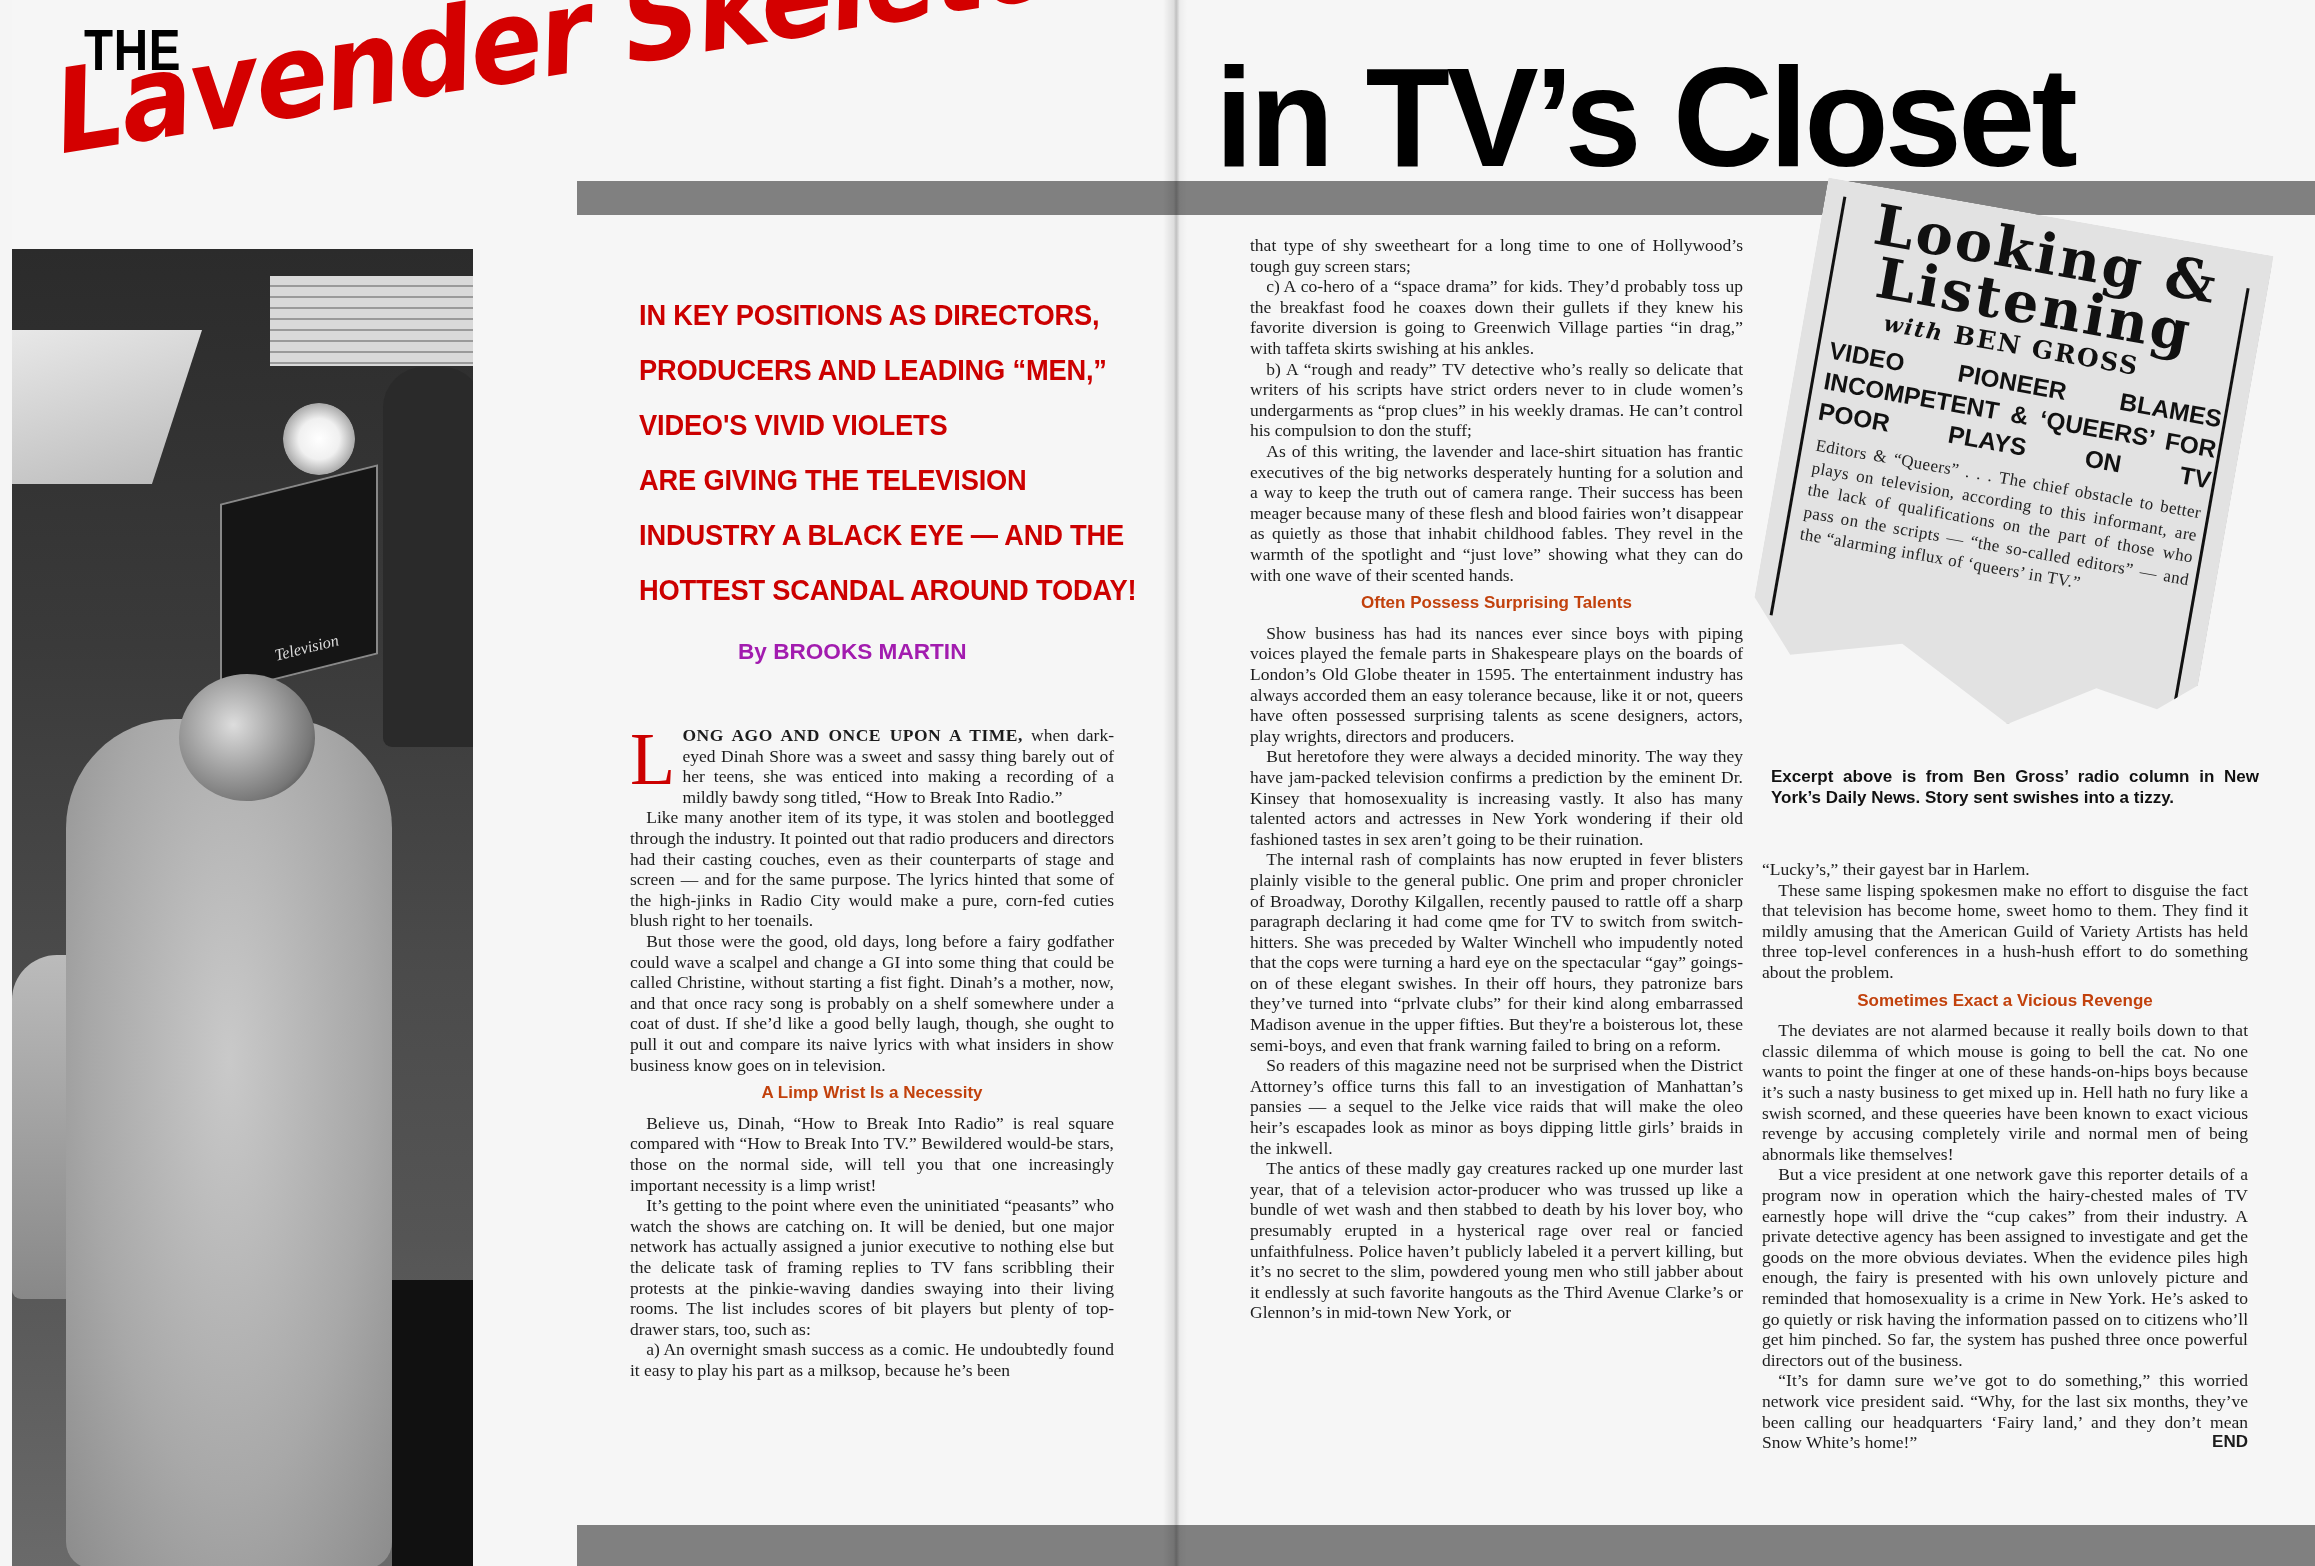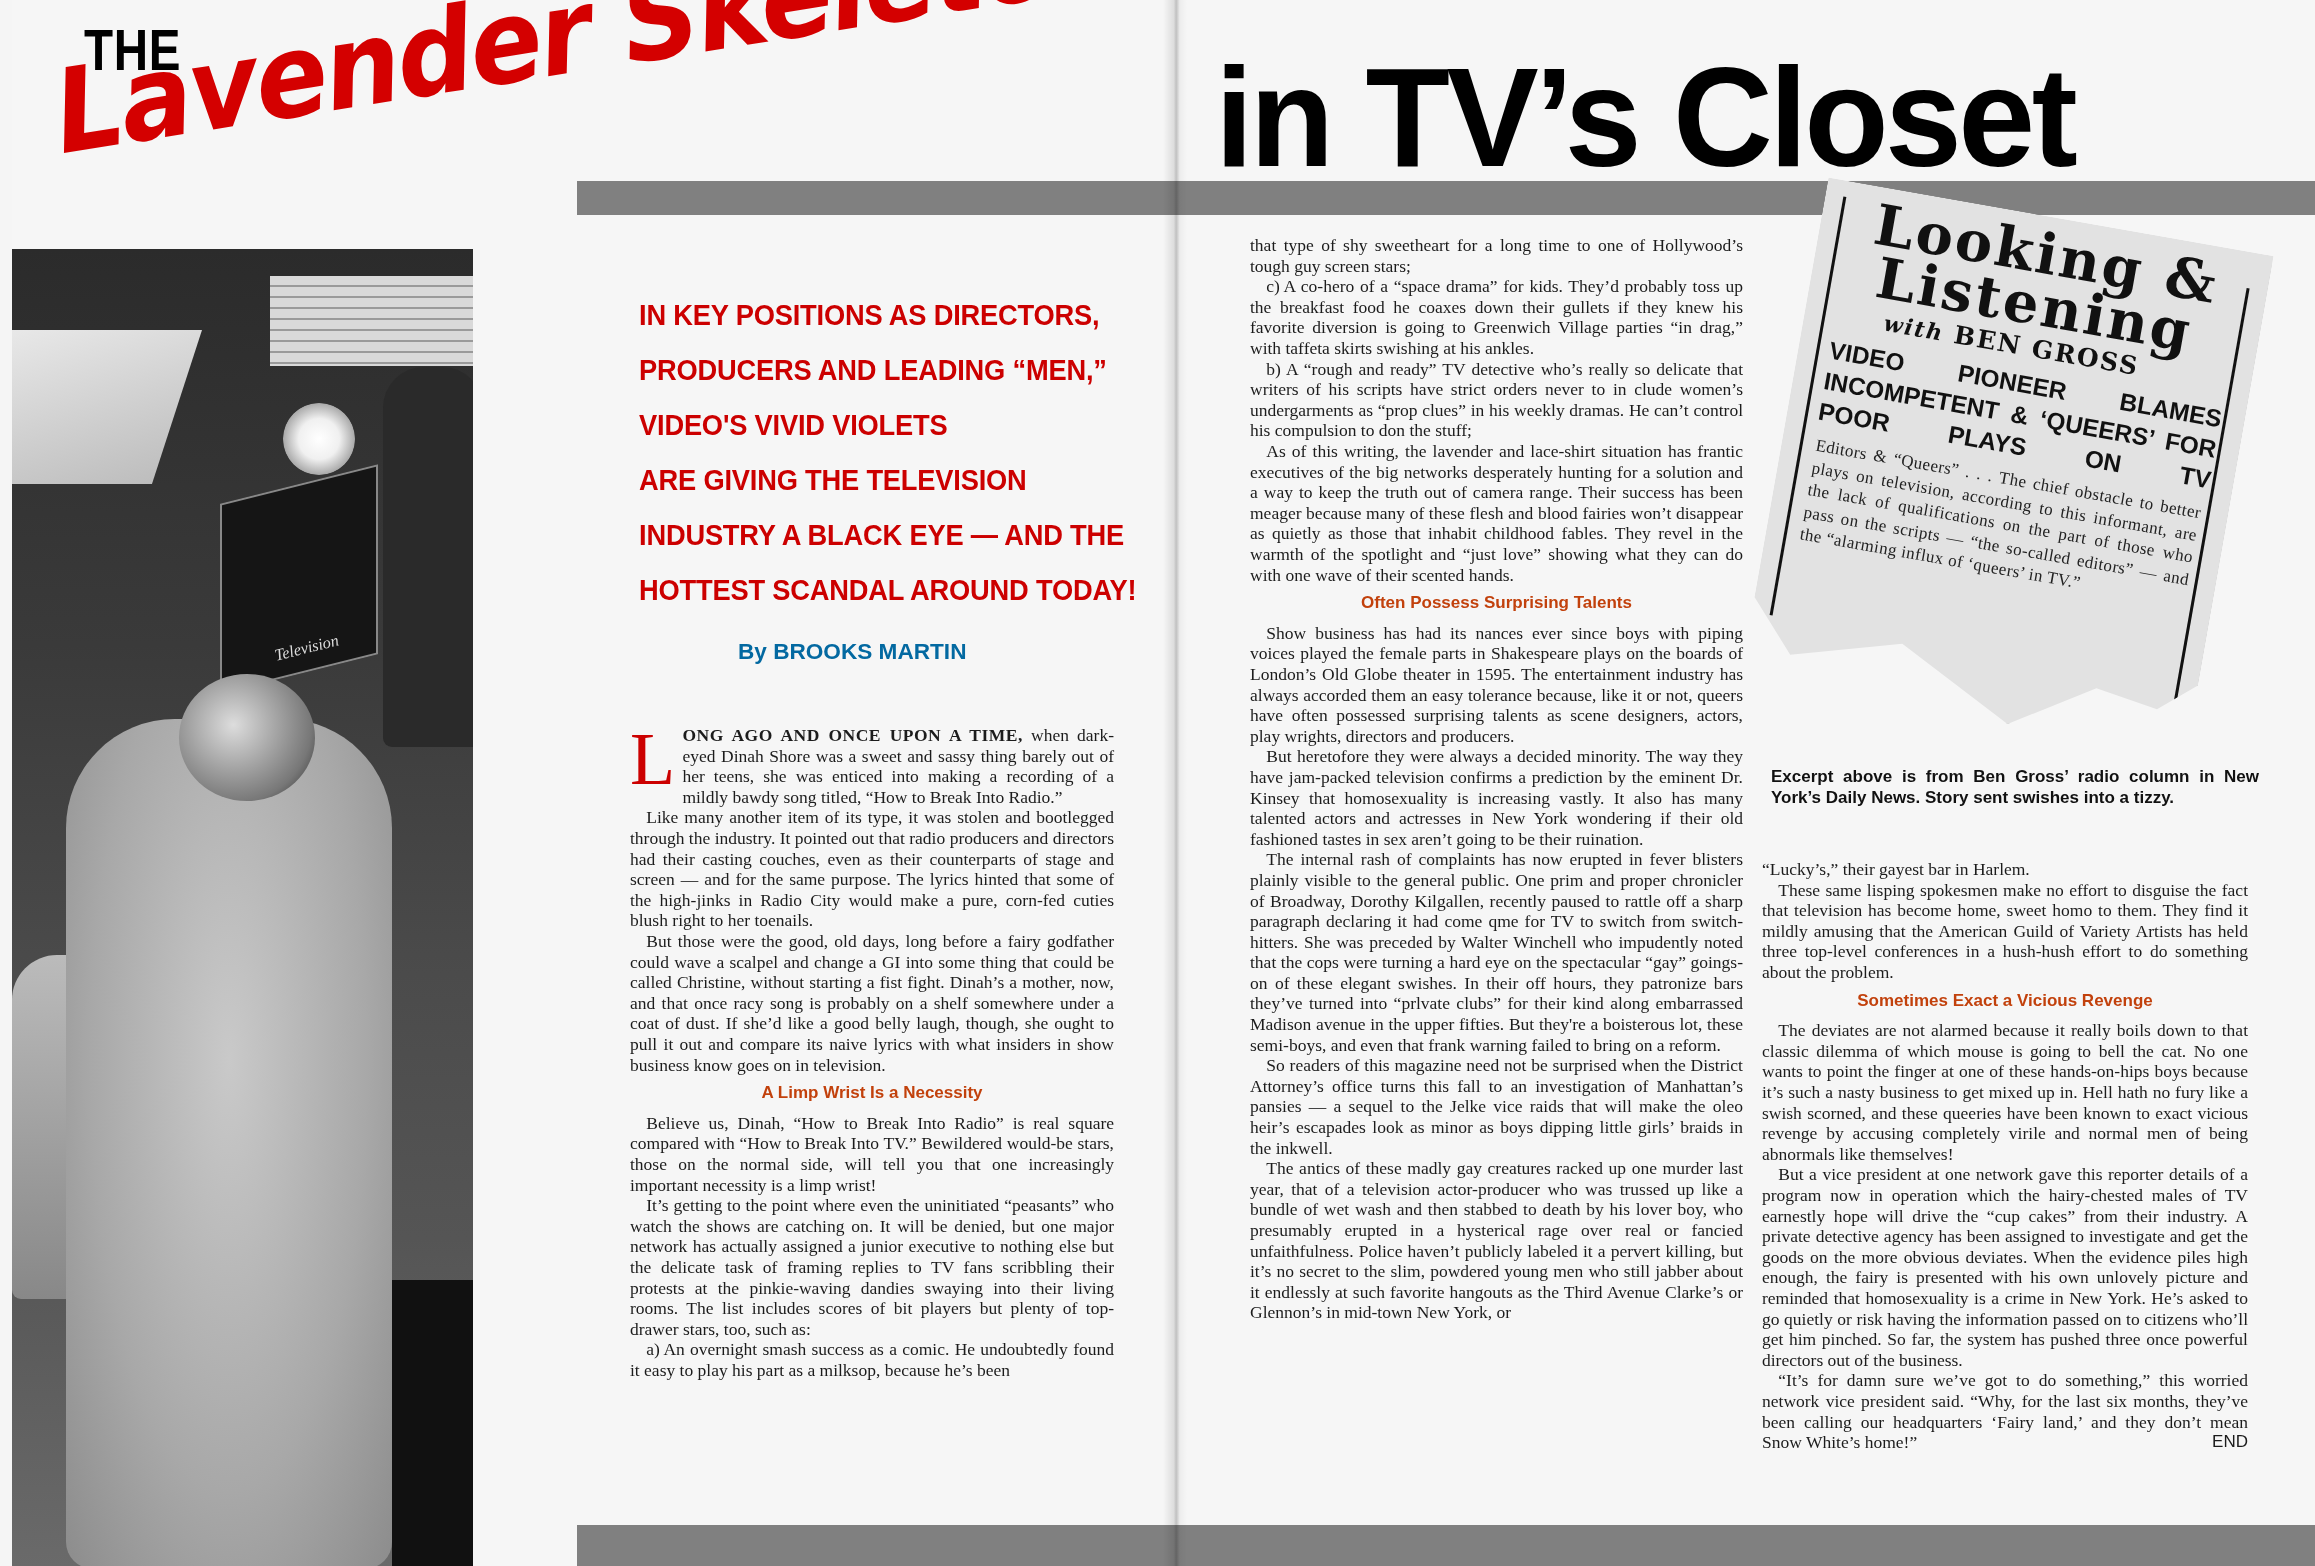--- a/index.html
+++ b/index.html
@@ -36,34 +36,34 @@
   .photo .man-back { position: absolute; left: 54px; top: 470px; width: 326px; height: 850px; border-radius: 109px 109px 27px 27px;
     background: radial-gradient(ellipse at 50% 40%, #c9c9c9 0%, #a8a8a8 60%, #8c8c8c 100%); }
   .photo .man-head { position: absolute; left: 167px; top: 425px; width: 136px; height: 127px; border-radius: 50%; background: radial-gradient(circle at 40% 40%, #ddd, #777 70%, #222 100%); }
   .photo .woman { position: absolute; left: 0; top: 706px; width: 100px; height: 344px; border-radius: 45px 45px 9px 9px; background: linear-gradient(#bbb,#888); }
   .photo .floor-box { position: absolute; left: 380px; top: 1031px; width: 90px; height: 289px; background: #111; }
 
   
   .deck { position: absolute; left: 627px; top: 288px; width: 470px; font-family: "Liberation Sans", sans-serif; font-weight: 700;
     color: #cc0000; font-size: 29px; line-height: 55px; letter-spacing: -0.2px; }
   .deck div { white-space: nowrap; transform: scaleX(0.94); transform-origin: left; }
-  .byline { position: absolute; left: 726px; top: 639px; font-family: "Liberation Sans", sans-serif; font-weight: 700; font-size: 22.6px; color: #0369a1; }
+  .byline { position: absolute; left: 726px; top: 639px; font-family: "Liberation Sans", sans-serif; font-weight: 700; font-size: 22.6px; color: #a21caf; }
 
   
   .col { position: absolute; font-size: 17.5px; line-height: 20.6px; text-align: justify; color: #1c1c1c; }
   .col p { text-indent: 16.3px; }
   .col p.noindent { text-indent: 0; }
   .col1 { left: 618px; top: 725px; width: 484px; }
   .col2 { left: 1238px; top: 235px; width: 493px; }
   .col3 { left: 1750px; top: 859px; width: 486px; }
   .dropcap { float: left; font-size: 74px; line-height: 58px; color: #cc0000; margin: 5.4px 7.2px 0 0; }
   .lead-caps { letter-spacing: 0.5px; font-weight: bold; }
   .subhead { font-family: "Liberation Sans", sans-serif; font-weight: 700; color: #c2410c; text-align: center; font-size: 17px;
     margin: 8.1px 0 9px; text-indent: 0 !important; }
-  .end-mark { float: right; font-family: "Liberation Sans", sans-serif; font-weight: 400; font-size: 17px; }
+  .end-mark { float: right; font-family: "Liberation Sans", sans-serif; font-weight: 700; font-size: 17px; }
 
   
   .clip-wrap { position: absolute; left: 1769px; top: 213px; width: 452px; height: 507px; transform: rotate(10deg); transform-origin: center; }
   .clipping { position: absolute; inset: 0; background: #e2e2e2; box-shadow: 3.6px 7.2px 11px rgba(0,0,0,0.25);
     clip-path: polygon(0 0, 100% 0, 100% 86%, 92% 92%, 78% 90%, 60% 100%, 34% 88%, 10% 94%, 0 84%); }
   .clip-rule-l { position: absolute; left: 18px; top: 16.3px; width: 2.7px; height: 425px; background: #111; }
   .clip-rule-r { position: absolute; right: 18px; top: 36px; width: 2.7px; height: 425px; background: #111; }
   .clip-title { position: absolute; left: 54px; top: 11px; font-family: "DejaVu Serif", serif; font-weight: 700; font-size: 56px; line-height: 52px; letter-spacing: 2.7px; color: #111; }
   .clip-title div:nth-child(2) { padding-left: 11px; }
   .clip-with { position: absolute; left: 80px; top: 118px; font-family: "DejaVu Serif", serif; font-weight: 700; font-size: 25px; letter-spacing: 1.8px; color: #111; }

